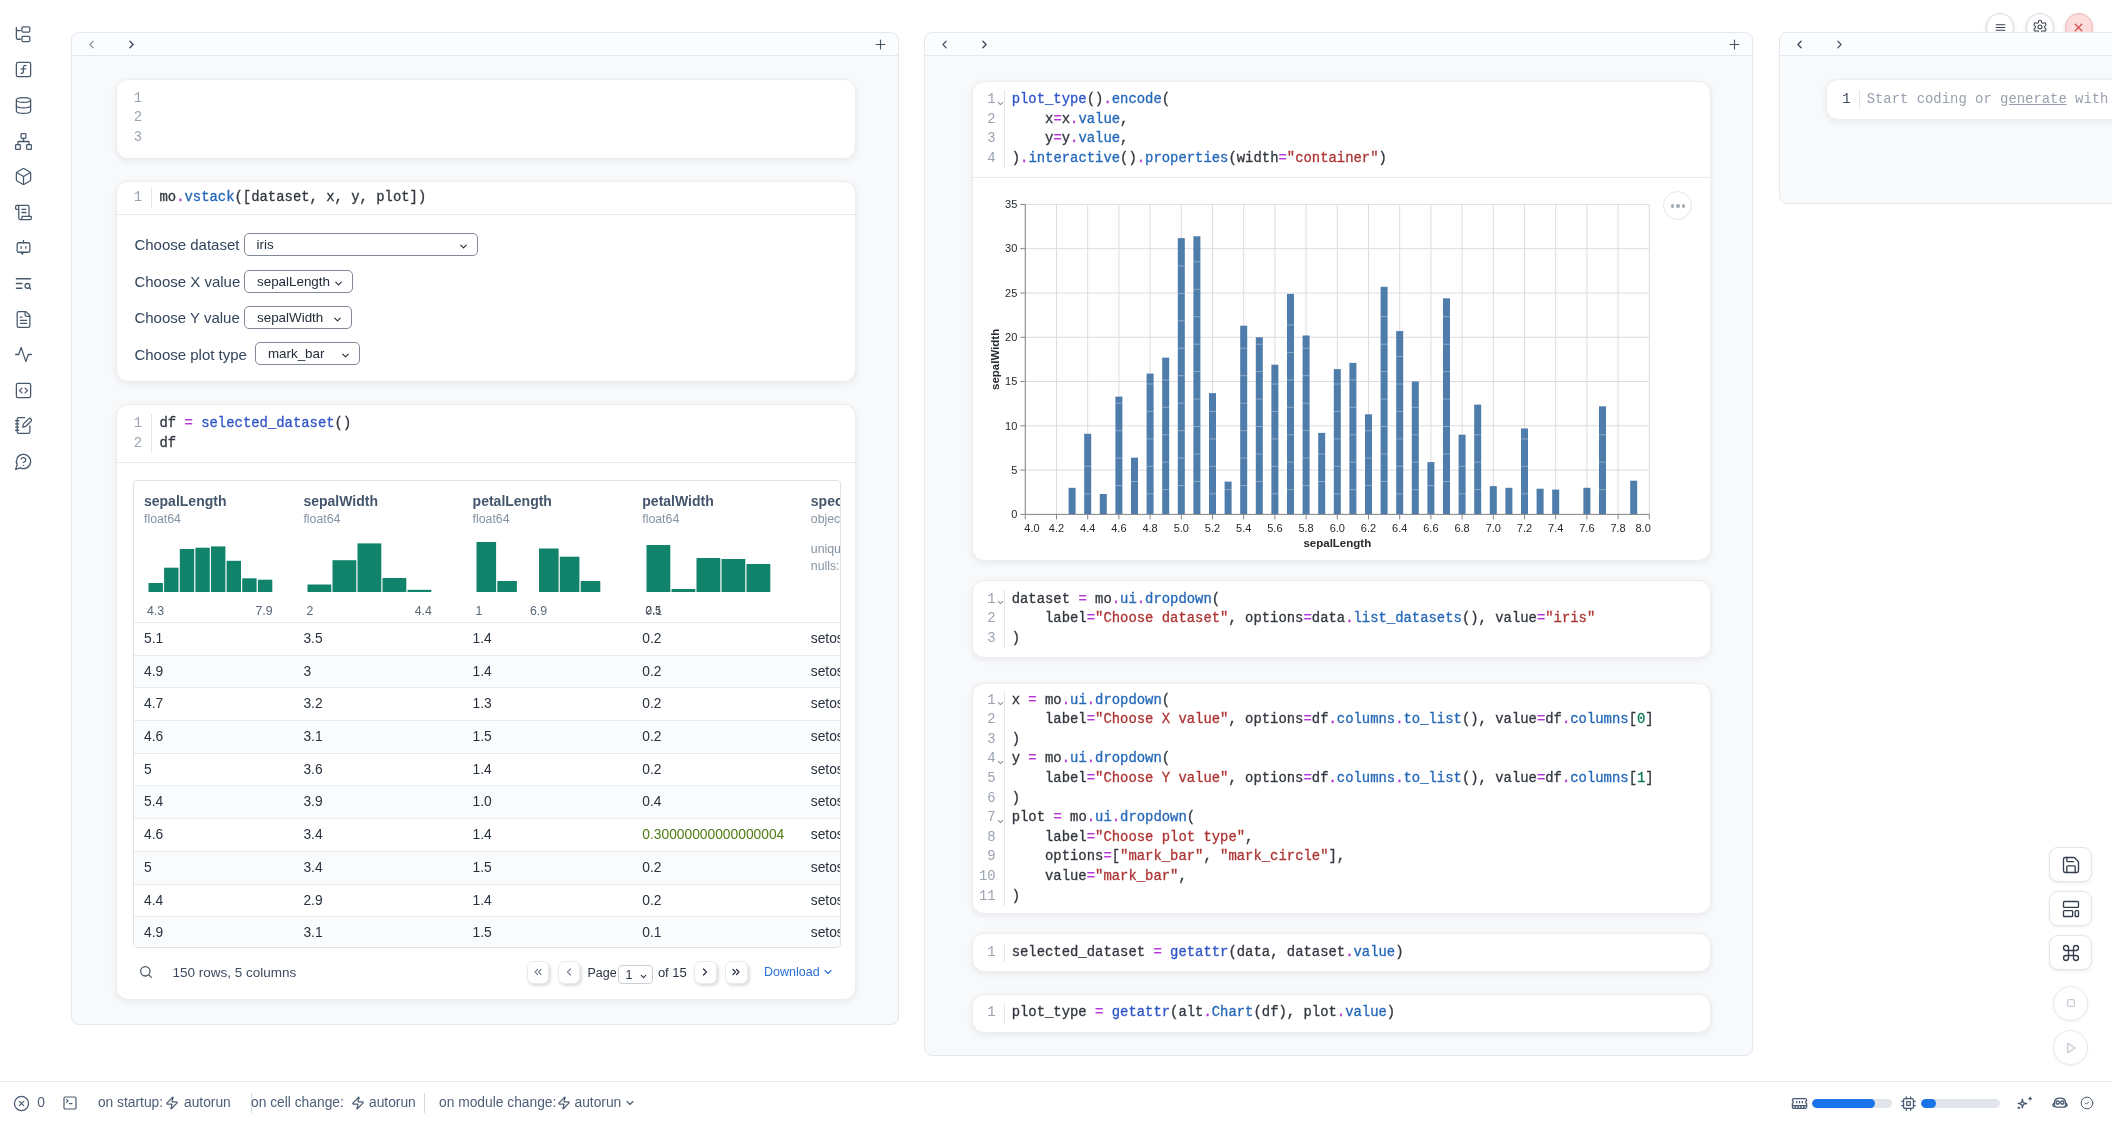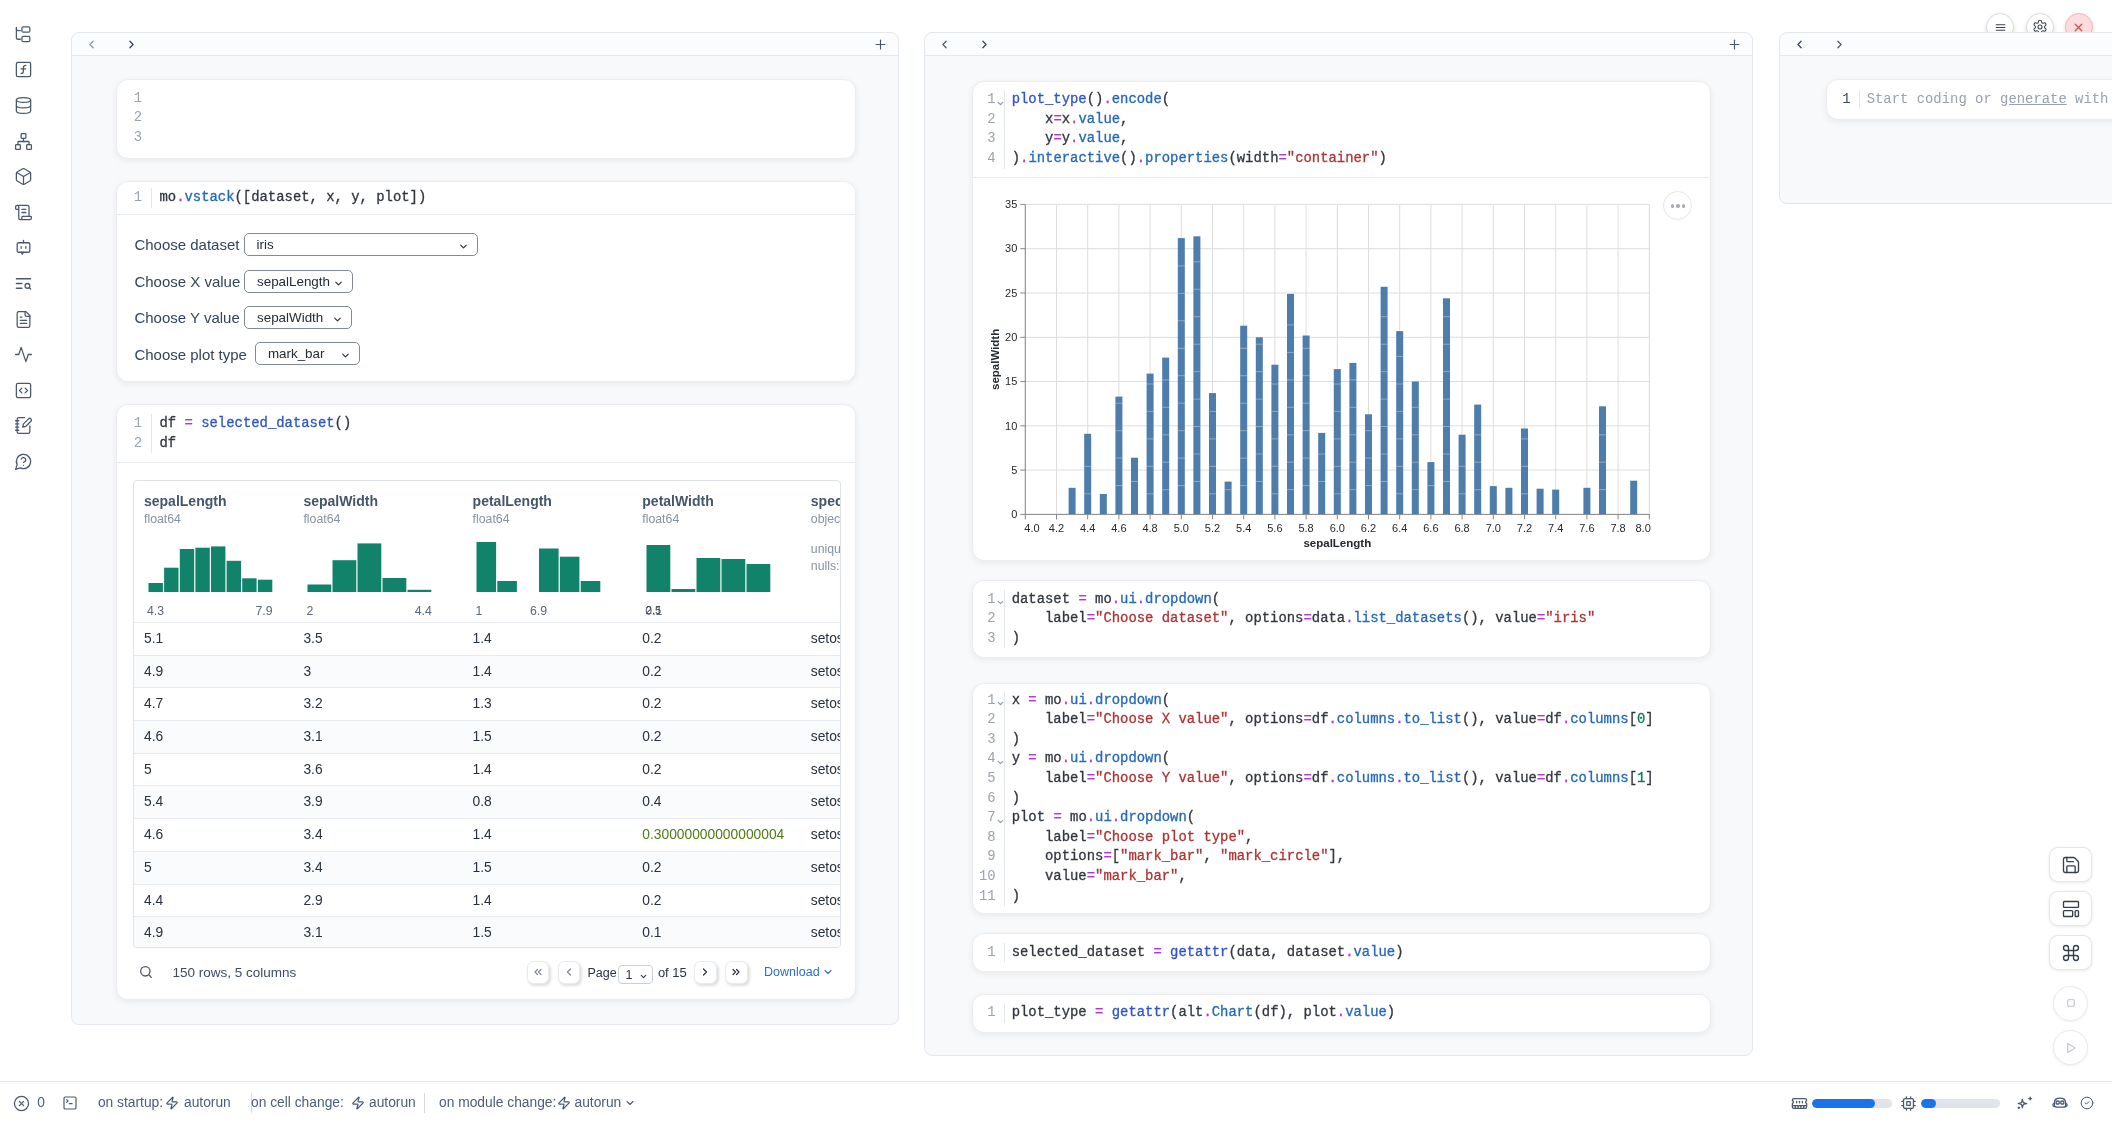--- a/index.html
+++ b/index.html
@@ -332,21 +332,21 @@
 <div class="abs" style="left:0;top:271.6px;width:850px;height:32.7px;border-top:1px solid #e8ebef;">
 <div class="abs" style="left:10.0px;top:8px;font-size:13.8px;color:#27313d">5</div>
 <div class="abs" style="left:169.4px;top:8px;font-size:13.8px;color:#27313d">3.6</div>
 <div class="abs" style="left:338.6px;top:8px;font-size:13.8px;color:#27313d">1.4</div>
 <div class="abs" style="left:508.3px;top:8px;font-size:13.8px;color:#27313d">0.2</div>
 <div class="abs" style="left:676.8px;top:8px;font-size:13.8px;color:#27313d">setosa</div>
 </div>
 <div class="abs" style="left:0;top:304.3px;width:850px;height:32.7px;border-top:1px solid #e8ebef;background:#fafbfc;">
 <div class="abs" style="left:10.0px;top:8px;font-size:13.8px;color:#27313d">5.4</div>
 <div class="abs" style="left:169.4px;top:8px;font-size:13.8px;color:#27313d">3.9</div>
-<div class="abs" style="left:338.6px;top:8px;font-size:13.8px;color:#27313d">0.8</div>
+<div class="abs" style="left:338.6px;top:8px;font-size:13.8px;color:#27313d">1.0</div>
 <div class="abs" style="left:508.3px;top:8px;font-size:13.8px;color:#27313d">0.4</div>
 <div class="abs" style="left:676.8px;top:8px;font-size:13.8px;color:#27313d">setosa</div>
 </div>
 <div class="abs" style="left:0;top:337.0px;width:850px;height:32.7px;border-top:1px solid #e8ebef;">
 <div class="abs" style="left:10.0px;top:8px;font-size:13.8px;color:#27313d">4.6</div>
 <div class="abs" style="left:169.4px;top:8px;font-size:13.8px;color:#27313d">3.4</div>
 <div class="abs" style="left:338.6px;top:8px;font-size:13.8px;color:#27313d">1.4</div>
 <div class="abs" style="left:508.3px;top:8px;font-size:13.8px;color:#4d7c0f">0.30000000000000004</div>
 <div class="abs" style="left:676.8px;top:8px;font-size:13.8px;color:#27313d">setosa</div>
 </div>

